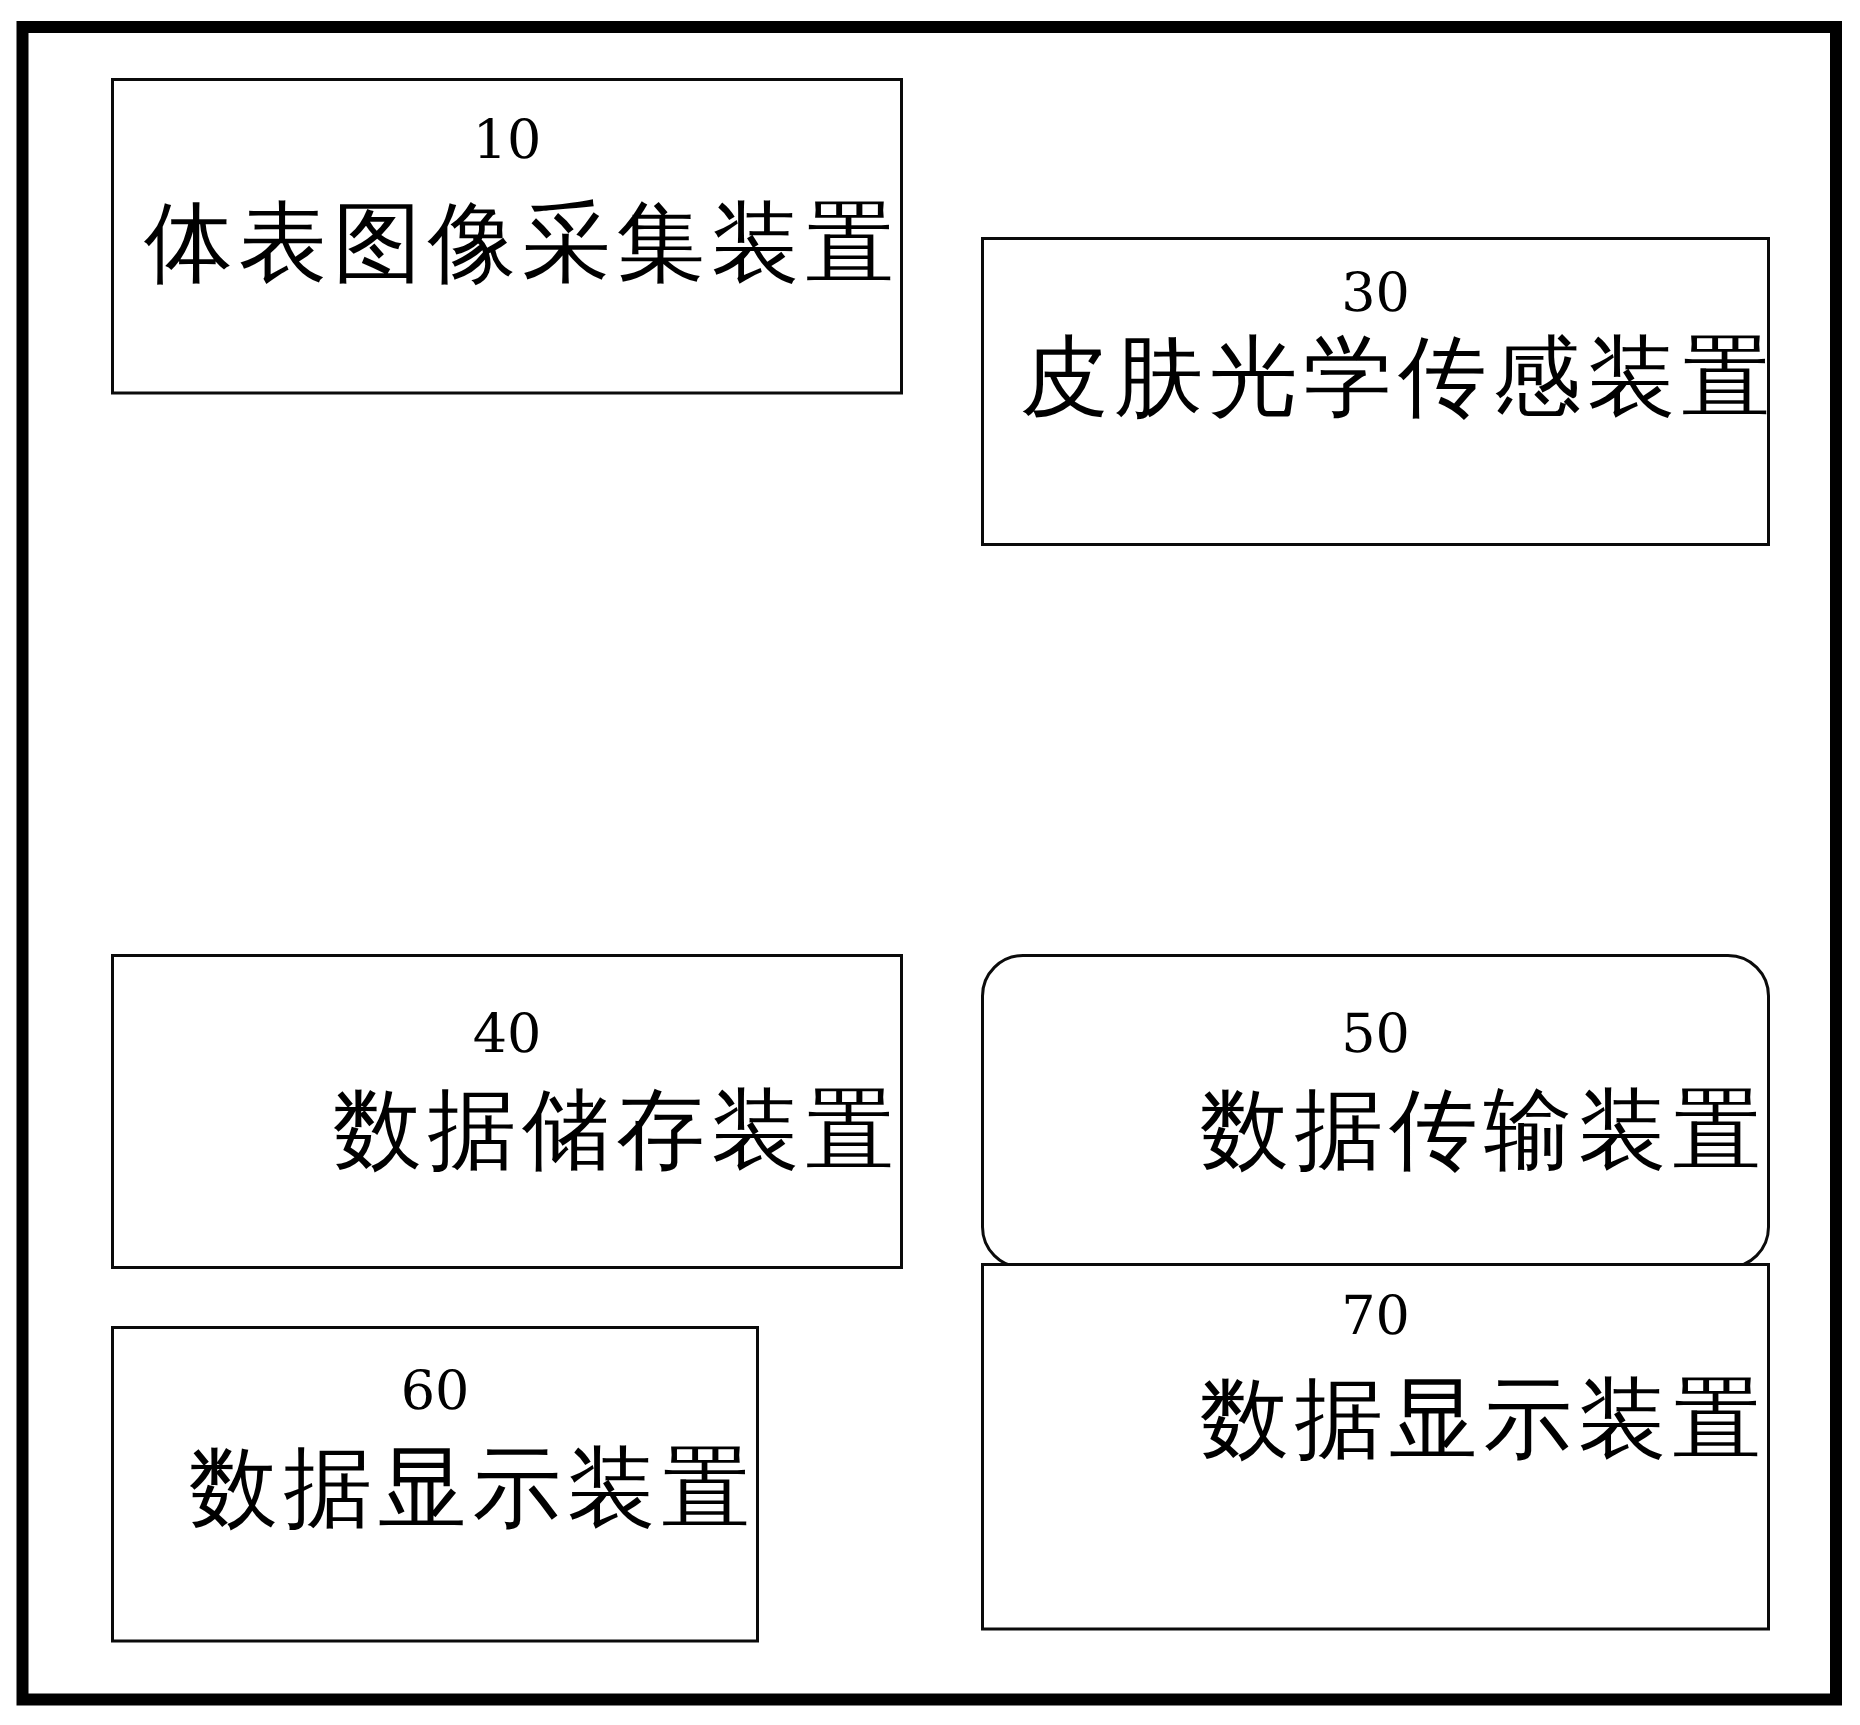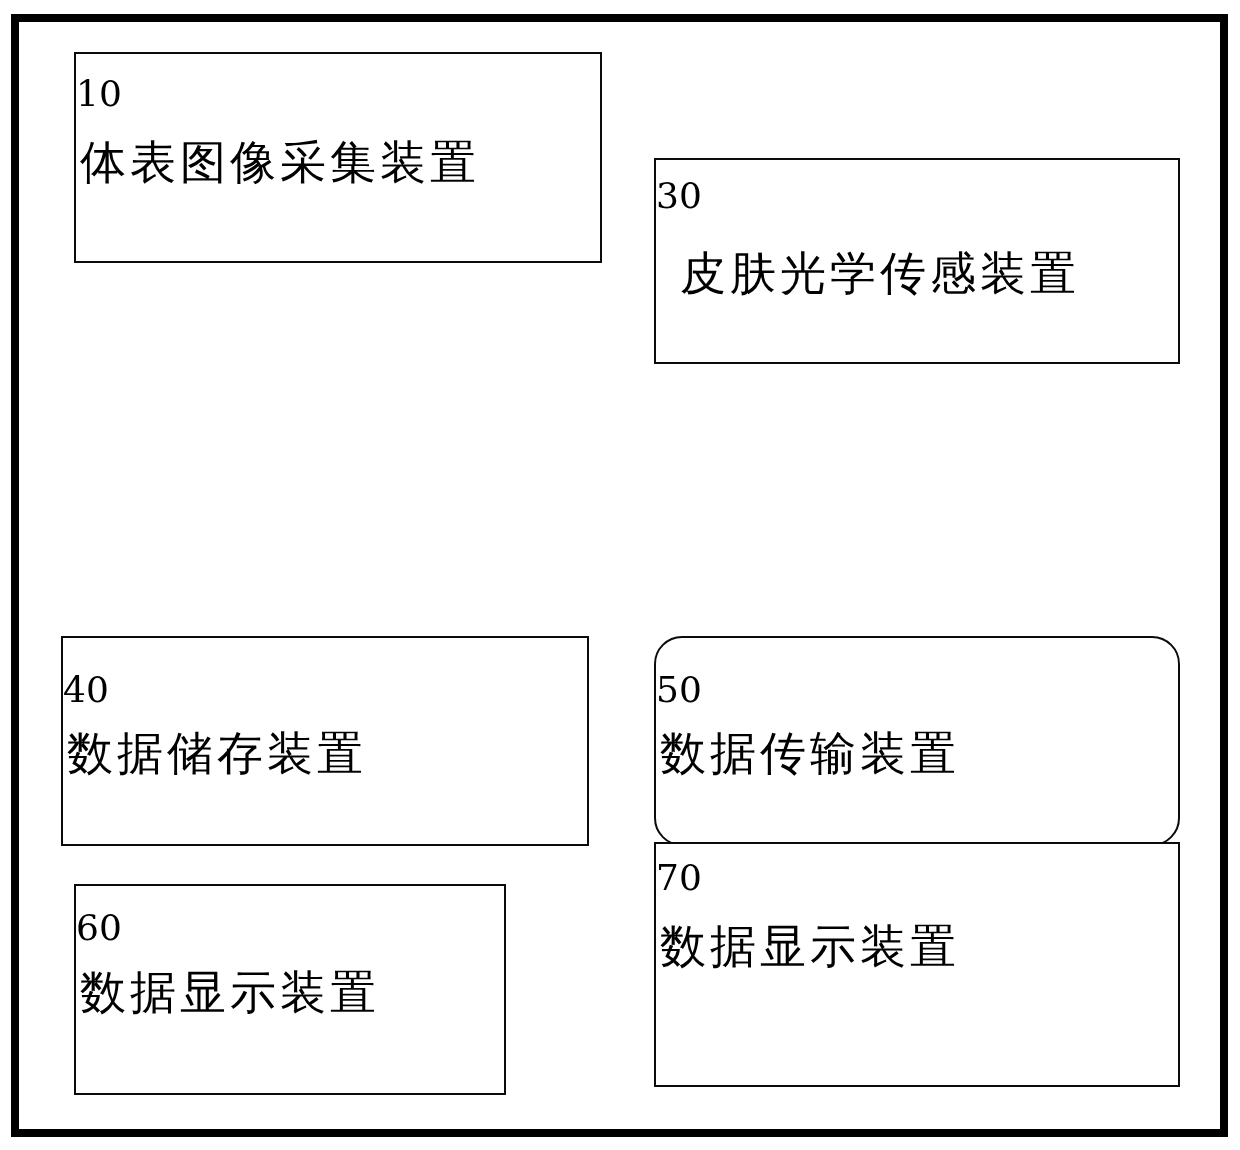--- a/index.html
+++ b/index.html
@@ -34,58 +34,58 @@
     box-sizing: border-box;
     border: 2px solid #0b0b0b;
     background: #ffffff;
     display: block;
   }
 
   .node-number {
     position: absolute;
     left: 0;
     right: 0;
-    text-align: left;
+    text-align: center;
     font-family: "DejaVu Serif", "Liberation Serif", serif;
     font-size: 36px;
     line-height: 40px;
     font-weight: 400;
     color: #000000;
     letter-spacing: 0px;
   }
 
   .node-label {
     position: absolute;
     left: 0;
     right: 0;
-    text-align: left;
+    text-align: right;
     font-family: "DejaVu Serif", "Liberation Serif", serif;
-    font-size: 46px;
+    font-size: 59px;
     line-height: 54px;
     font-weight: 400;
     color: #000000;
     letter-spacing: 4px;
     text-indent: 4px;
     white-space: nowrap;
   }
 
   
   #node-10 { left: 55px;  top: 30px;  width: 528px; height: 211px; }
   #node-10 .node-number { top: 20px; }
   #node-10 .node-label  { top: 81px; }
 
   #node-30 { left: 635px; top: 136px; width: 526px; height: 206px; }
   #node-30 .node-number { top: 16px; }
-  #node-30 .node-label  { top: 86px; margin-left: 20px; }
+  #node-30 .node-label  { top: 64px; margin-left: 20px; }
 
   #node-20 { left: 55px;  top: 296px; width: 528px; height: 210px; }
   #node-20 .node-number { top: 20px; }
   #node-20 .node-label  { top: 81px; }
 
-  #node-40 { left: 42px;  top: 614px; width: 528px; height: 210px; padding-left: 40px; }
+  #node-40 { left: 55px;  top: 614px; width: 528px; height: 210px; padding-left: 40px; }
   #node-40 .node-number { top: 32px; }
   #node-40 .node-label  { top: 88px; }
 
   #node-50 { left: 635px; top: 614px; width: 526px; height: 210px; border-radius: 28px; }
   #node-50 .node-number { top: 32px; }
   #node-50 .node-label  { top: 88px; }
 
   #node-60 { left: 55px;  top: 862px; width: 432px; height: 211px; }
   #node-60 .node-number { top: 22px; }
   #node-60 .node-label  { top: 79px; }

